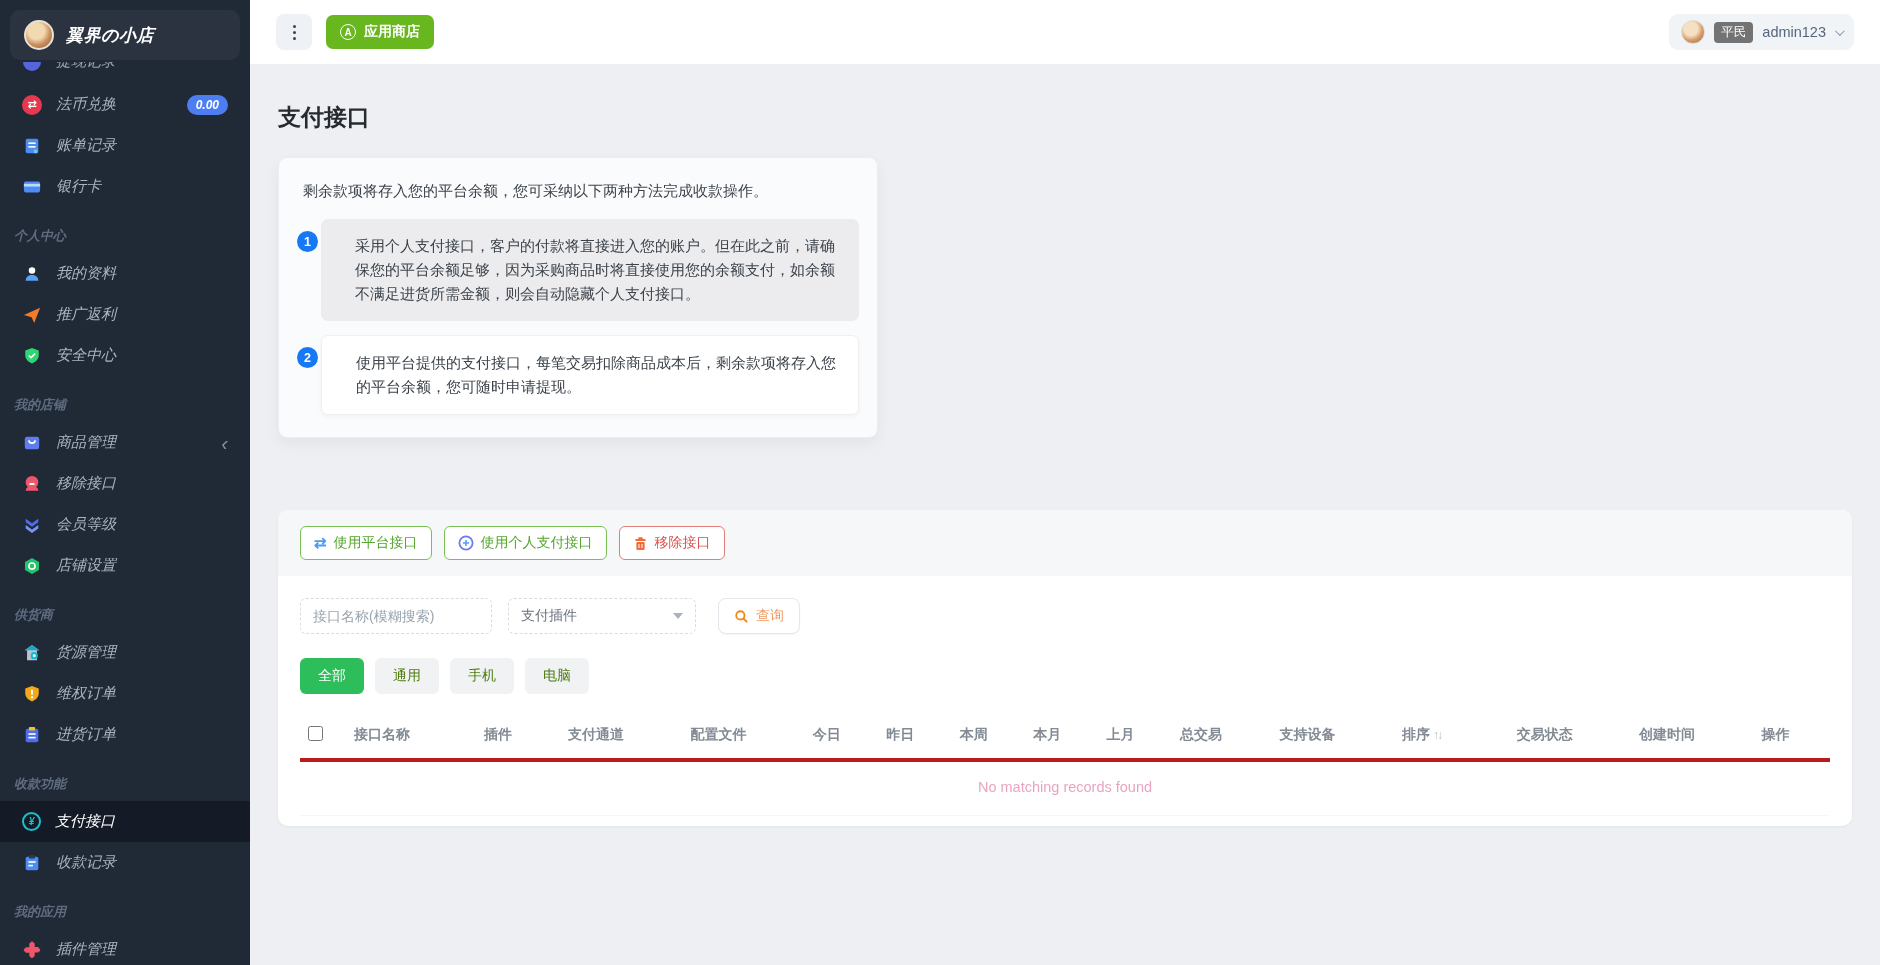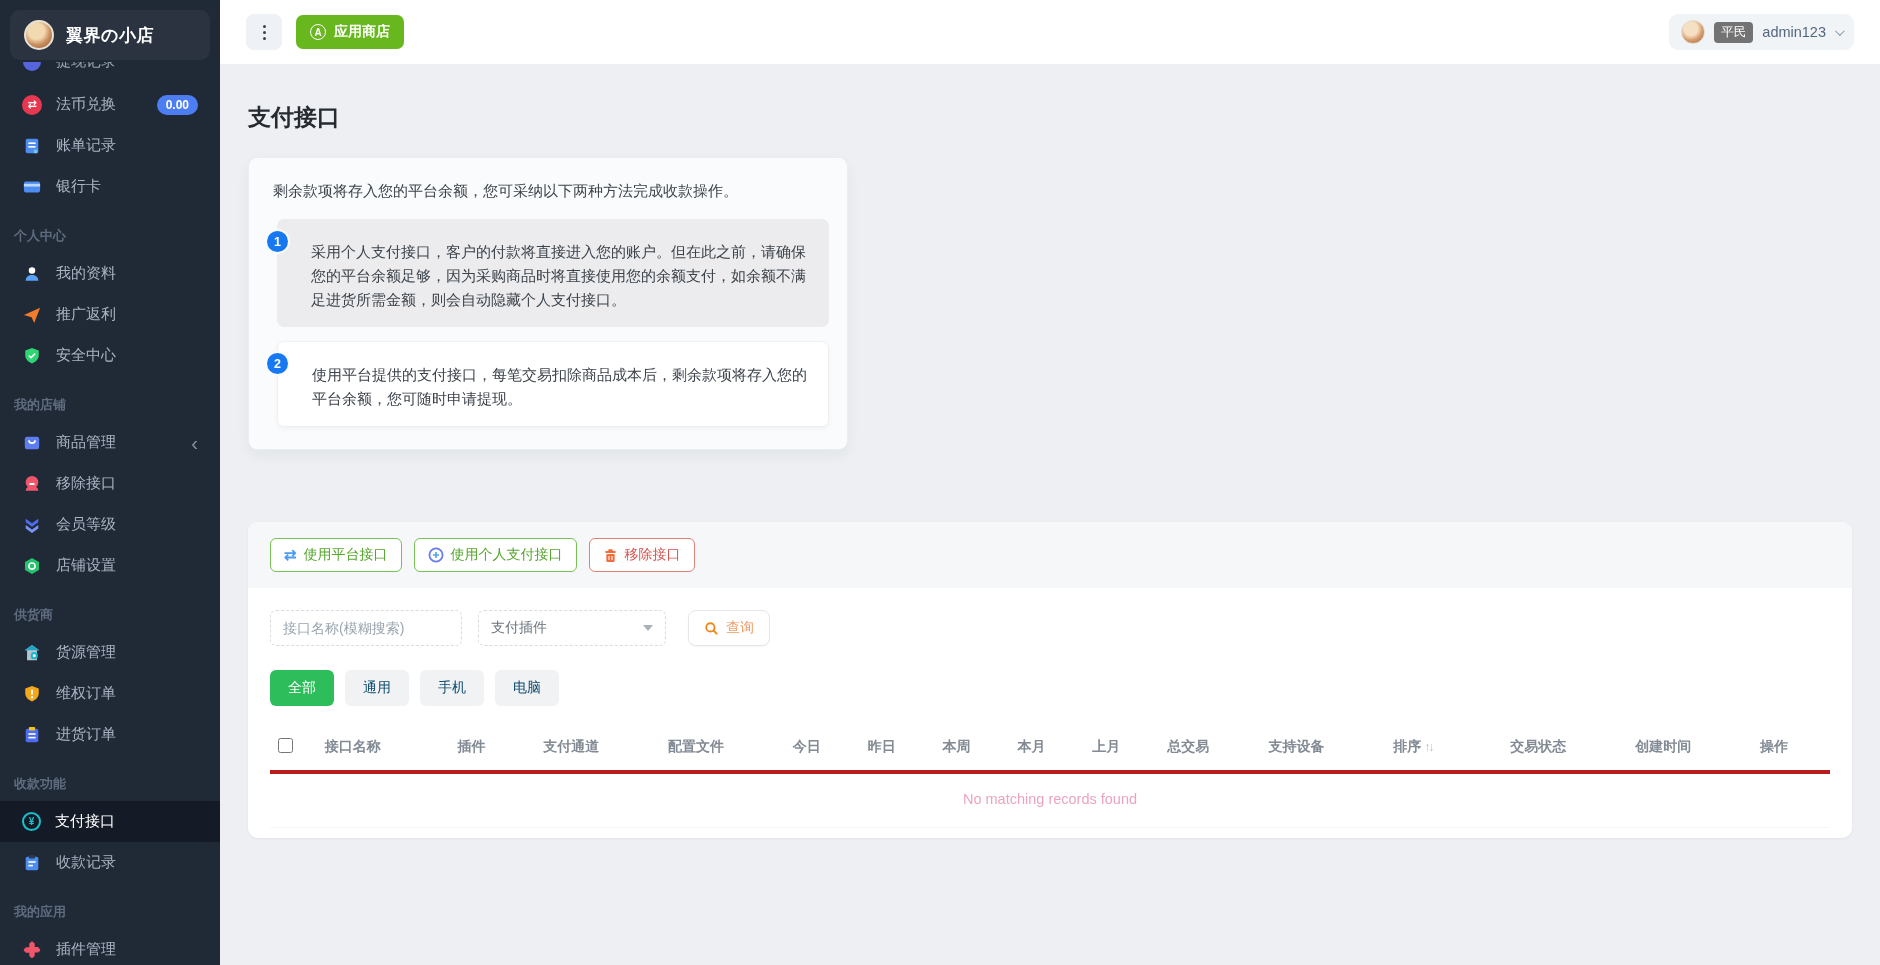--- a/index.html
+++ b/index.html
@@ -1,20 +1,20 @@
 <!DOCTYPE html>
 <html><head>
 <meta charset="utf-8">
 <style>
   * { margin:0; padding:0; box-sizing:border-box; }
   html,body { width:1880px; height:965px; overflow:hidden; }
   body { display:flex; font-family:"Liberation Sans","DejaVu Sans",sans-serif; background:#edeff2; color:#3c434b; }
 
   
-  .sidebar { width:220px; flex-shrink:0; background:#202936; display:flex; flex-direction:column; overflow:hidden; }
+  .sidebar { width:250px; flex-shrink:0; background:#202936; display:flex; flex-direction:column; overflow:hidden;font-style:italic; }
   .logo-row { margin:10px 10px 2px; padding:10px 14px; background:rgba(255,255,255,.05); border-radius:10px; display:flex; align-items:center; gap:12px; }
   .logo-avatar { width:30px; height:30px; border-radius:50%; background:radial-gradient(circle at 40% 35%, #f2d9b0 0 35%, #c98d5e 60%, #8a5a3a 100%); border:2px solid #e8e2d5; flex-shrink:0; }
   .logo-name { color:#fff; font-size:17px; font-weight:bold; letter-spacing:.5px; }
   .nav { flex:1; overflow:hidden; padding-bottom:6px; }
   .nav-item { display:flex; align-items:center; gap:14px; padding:0 22px; height:41px; font-size:15px; color:#a9b4c3; cursor:pointer; }
   .nav-item.clipped { height:22px; margin-top:0; overflow:hidden; align-items:flex-start; opacity:.9; }
   .nav-item.clipped .mini-icon, .nav-item.clipped span { transform:translateY(-10px); }
   .nav-item.active { background:#151b26; color:#fff; }
   .nav-section { padding:20px 14px 8px; font-size:13px; font-weight:bold; color:#5f6c80; }
   .mini-icon { width:20px; height:20px; flex-shrink:0; display:inline-flex; align-items:center; justify-content:center; }
@@ -39,40 +39,40 @@
 
   .content { flex:1; padding:26px 28px; overflow:hidden; }
   .page-title { font-size:23px; font-weight:bold; color:#262b31; margin:12px 0 24px; }
 
   
   .info-card { width:600px; background:#fafbfc; border:1px solid #ebedf0; border-radius:9px; padding:24px 18px 18px; box-shadow:0 6px 14px rgba(25,35,50,.05); }
   .info-intro { font-size:15px; color:#3c434b; padding:0 6px 18px; }
   .step { position:relative; margin-bottom:14px; }
   .step:last-child { margin-bottom:4px; }
   .step-num { position:absolute; left:0; top:12px; width:21px; height:21px; border-radius:50%; background:#1678f2; color:#fff; font-size:12.5px; font-weight:bold; display:flex; align-items:center; justify-content:center; box-shadow:0 0 0 2px #fafbfc; z-index:2; }
-  .step-box { margin-left:10px; border-radius:7px; padding:21px 16px 15px 34px; font-size:15px; line-height:1.6; color:#3c434b; }
+  .step-box { margin-left:24px; border-radius:7px; padding:15px 16px 15px 34px; font-size:15px; line-height:1.6; color:#3c434b; }
   .step-box.gray { background:#ececee; }
   .step-box.white { background:#fff; border:1px solid #eef0f2; box-shadow:0 2px 5px rgba(25,35,50,.04); }
 
   
   .table-card { margin-top:72px; background:#fff; border-radius:10px; box-shadow:0 1px 3px rgba(25,35,50,.05); overflow:hidden; }
   .table-card-head { background:#f6f7f9; padding:16px 22px; display:flex; gap:12px; }
   .tool-btn { display:inline-flex; align-items:center; gap:7px; background:#fff; border-radius:6px; padding:7px 13px; font-size:14px; cursor:pointer; }
   .tool-btn.green { border:1px solid #79c153; color:#54a52c; }
   .tool-btn.red { border:1px solid #de8078; color:#d9534f; }
   .swap-glyph { color:#4d9df5; font-size:15px; font-weight:bold; }
   .table-card-body { padding:22px 22px 10px; }
   .search-row { display:flex; align-items:flex-start; gap:16px; }
   .search-input { width:192px; height:36px; border:1px dashed #d8dce1; border-radius:6px; padding:0 12px; font-size:14px; color:#3c434b; background:#fff; outline:none; font-family:inherit; }
   .search-input::placeholder { color:#9aa5af; }
   .fake-select { width:188px; height:36px; border:1px dashed #d8dce1; border-radius:6px; padding:0 12px; font-size:14px; color:#6a737d; display:flex; align-items:center; justify-content:space-between; cursor:pointer; background:#fff; }
   .select-caret { width:0; height:0; border-left:5px solid transparent; border-right:5px solid transparent; border-top:6px solid #aab2bb; }
   .query-btn { margin-left:6px; display:inline-flex; align-items:center; gap:7px; background:#fff; border:1px solid #e3e6ea; border-radius:8px; padding:8px 15px; font-size:14px; color:#ef9a64; cursor:pointer; box-shadow:0 1px 2px rgba(25,35,50,.04); }
   .chips-row { margin-top:24px; display:flex; gap:11px; }
-  .chip { border:none; border-radius:6px; padding:9px 18px; font-size:14px; background:#f1f2f4; color:#0c4a6e; cursor:pointer; }
+  .chip { border:none; border-radius:6px; padding:9px 18px; font-size:14px; background:#f1f2f4; color:#4d7c0f; cursor:pointer; }
   .chip.active { background:#2ebd5b; color:#fff; }
 
   table.data { width:100%; border-collapse:collapse; margin-top:18px; }
   table.data th { font-size:14px; color:#828a94; font-weight:bold; text-align:left; padding:14px 8px; white-space:nowrap; border-bottom:4px solid #b91c1c; }
   .sort-glyph { color:#b9bfc6; font-size:12px; letter-spacing:-2px; margin-left:3px; }
   .empty-cell { text-align:center; padding:17px 0 20px; font-size:14.5px; color:#eaa4c1; border-bottom:1px solid #f6f7f8; }
   input[type=checkbox] { width:15px; height:15px; accent-color:#2ebd5b; cursor:pointer; }
   svg { display:block; }
 </style>
 </head>

